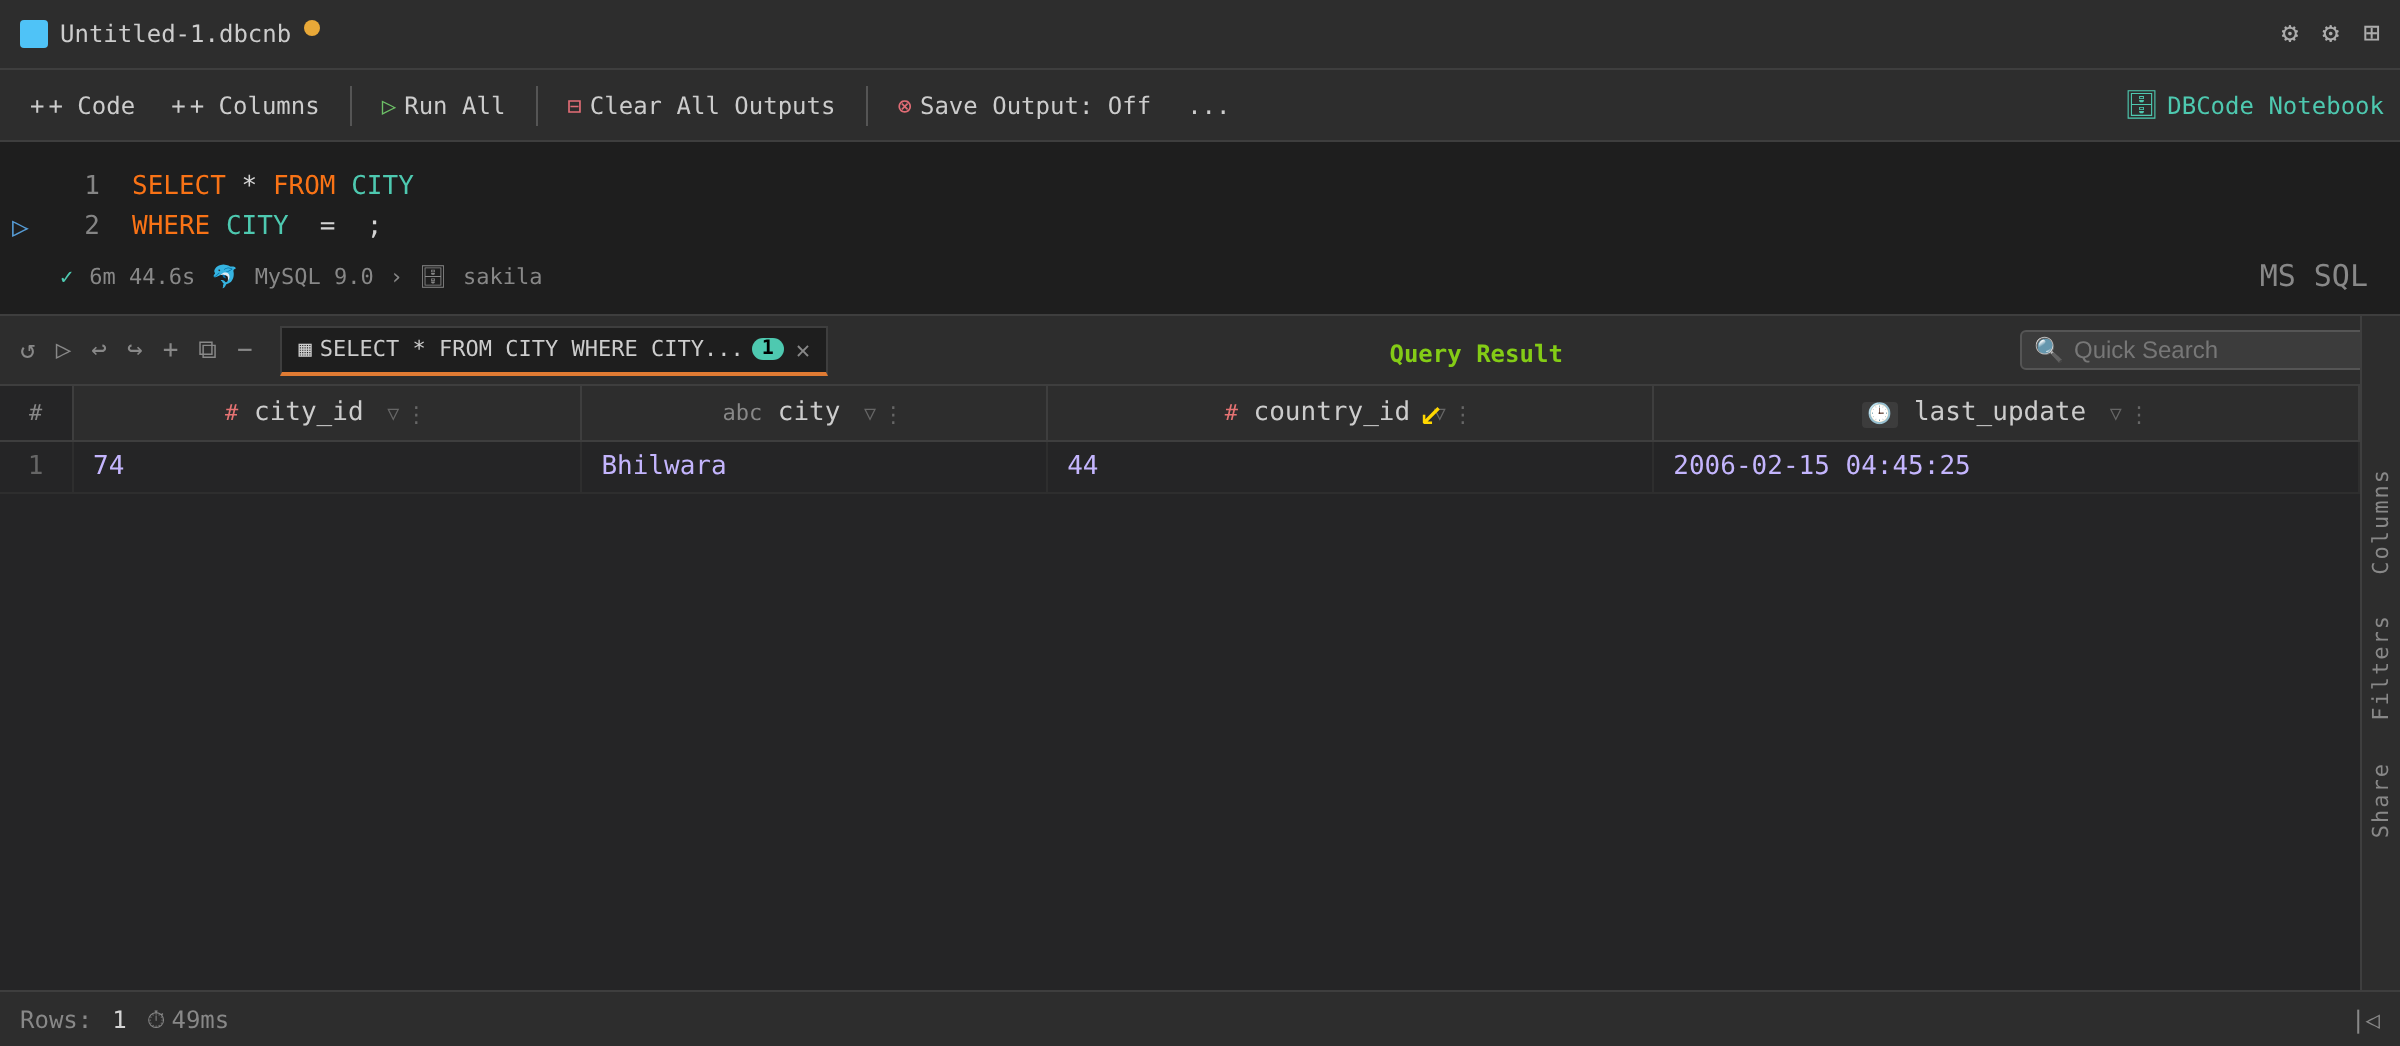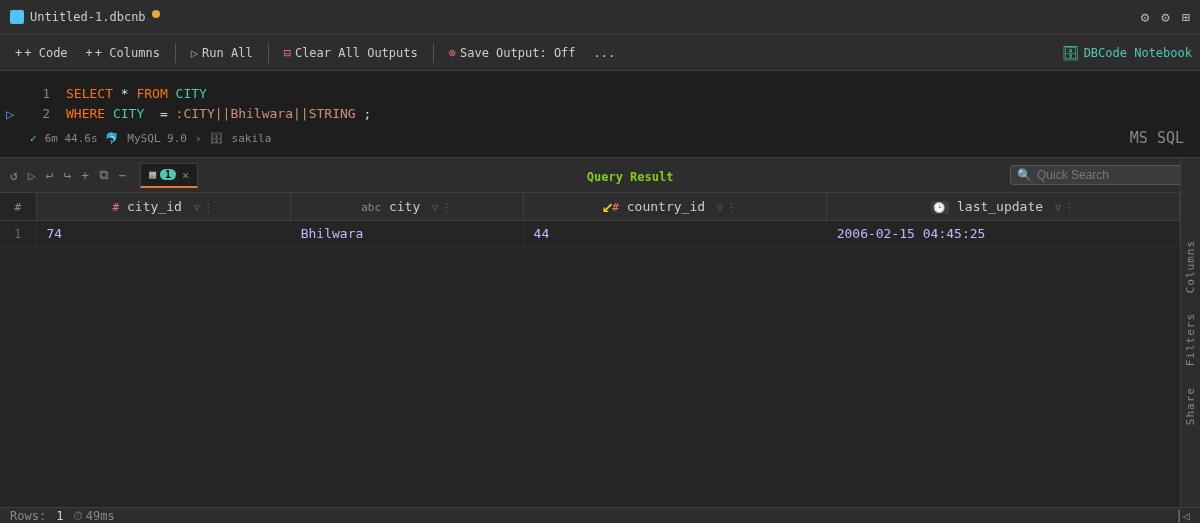--- a/index.html
+++ b/index.html
@@ -347,21 +347,21 @@
       writing-mode: vertical-rl;
       transform: rotate(180deg);
       font-size: 11px;
       color: #888;
       cursor: pointer;
       letter-spacing: 1px;
     }
 
     
     .status-bar {
-      height: 16px;
+      height: 28px;
       background: #2d2d2d;
       border-top: 1px solid #3e3e3e;
       display: flex;
       align-items: center;
       padding: 0 10px;
       gap: 10px;
       font-size: 12px;
       color: #888;
       flex-shrink: 0;
     }
@@ -440,21 +440,20 @@
       <span class="kw">FROM</span>
       <span>&nbsp;</span>
       <span class="kw2">CITY</span>
     </div>
     <div class="code-line">
       <span class="line-num">2</span>
       <span class="kw">WHERE</span>
       <span>&nbsp;</span>
       <span class="kw2">CITY</span>
       <span>&nbsp; =&nbsp;</span>
-      <span class="str">:CITY||Bhilwara||STRING</span>
       <span>&nbsp;;</span>
     </div>
   </div>
   <div class="code-status">
     <span class="check-icon">✓</span>
     <span>6m 44.6s</span>
     <span style="font-size:11px;">🐬</span>
     <span>MySQL 9.0</span>
     <span>›</span>
     <span>🗄</span>
@@ -470,20 +469,21 @@
       <span class="tab-tool-btn">↺</span>
       <span class="tab-tool-btn">▷</span>
       <span class="tab-tool-btn">↩</span>
       <span class="tab-tool-btn">↪</span>
       <span class="tab-tool-btn">+</span>
       <span class="tab-tool-btn">⧉</span>
       <span class="tab-tool-btn">−</span>
     </div>
     <div class="results-tab">
       <span>▦</span>
+      <span>SELECT * FROM CITY WHERE CITY...</span>
       <span class="tab-badge">1</span>
       <span class="tab-close">✕</span>
     </div>
 
     <div style="position:relative; flex: 1;">
       <div class="query-result-label">Query Result</div>
       <div class="arrow-down">↙</div>
     </div>
 
     <div class="quick-search-area">

